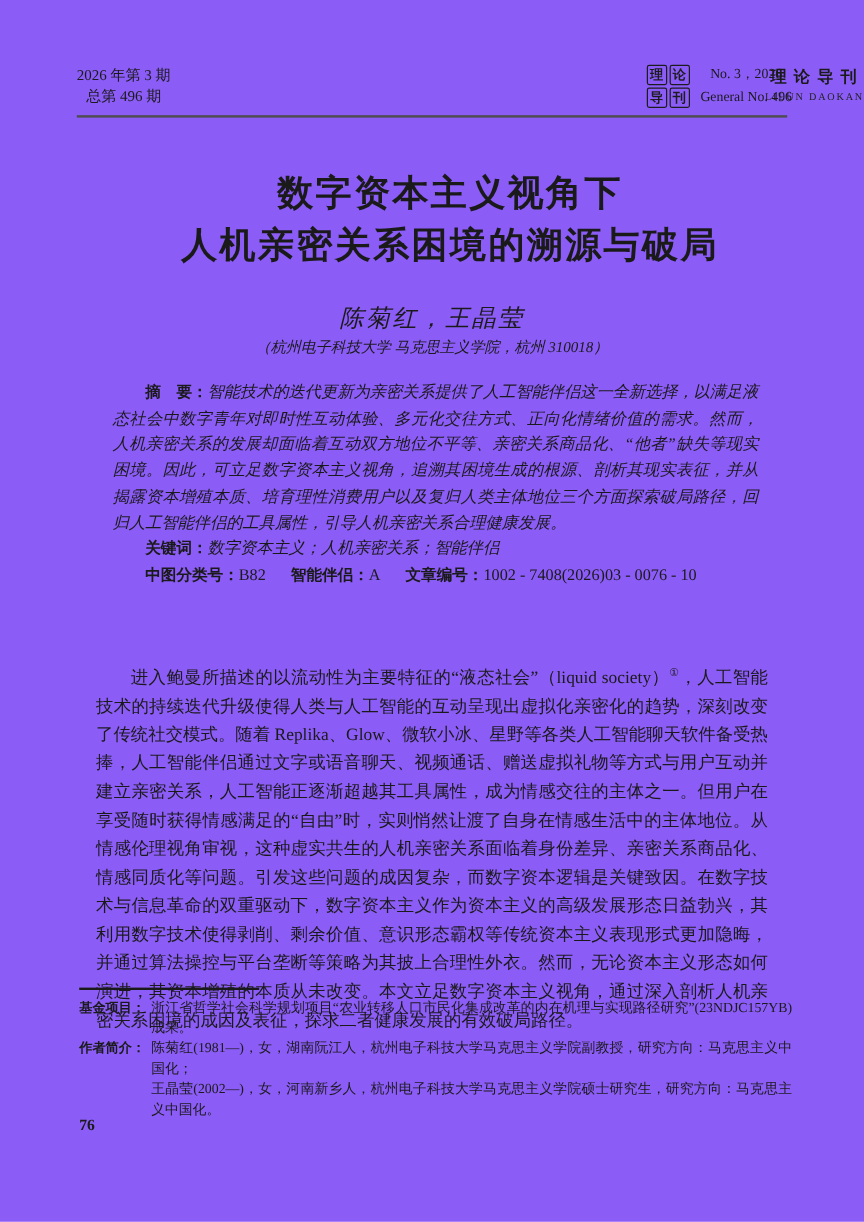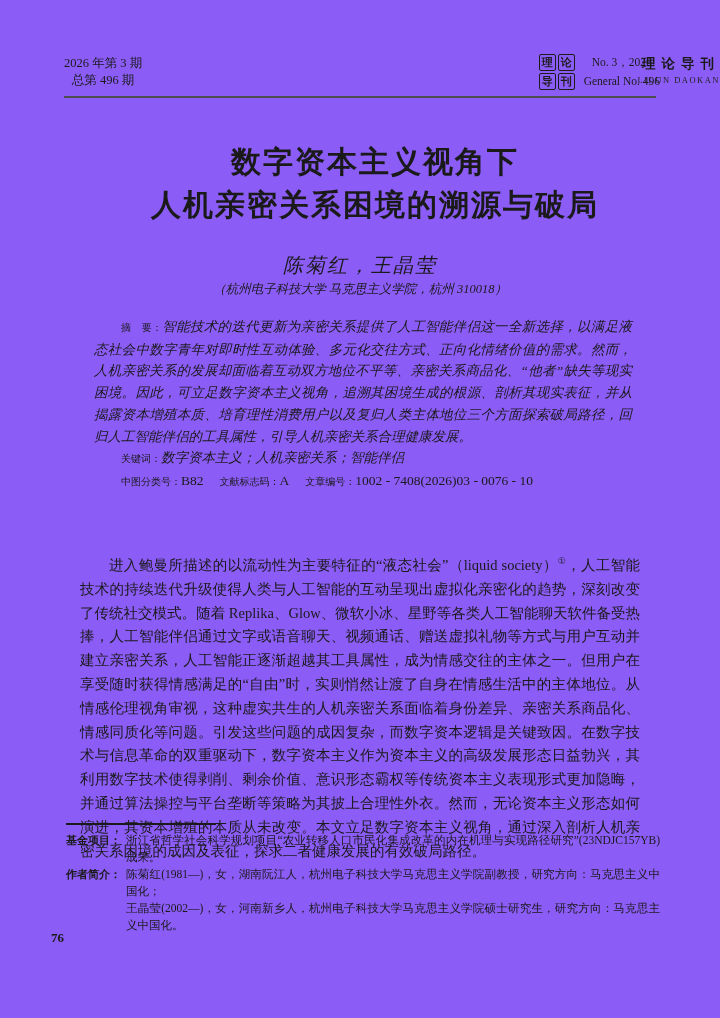--- a/index.html
+++ b/index.html
@@ -58,21 +58,21 @@
     text-align: center; font-size: 12.5px; font-style: italic;
   }
 
   
   .abstract-block {
     position: absolute; top: 316px; left: 94px; width: 538px;
     font-size: 13.5px; line-height: 21.7px; text-align: justify;
   }
   .abstract-block p { margin: 0; text-indent: 2em; }
   .kai { font-style: italic; }
-  .blabel { font-weight: 400; font-style: normal; font-family: "Liberation Sans", sans-serif; font-size: 10px; }
+  .blabel { font-weight: 700; font-style: normal; font-family: "Liberation Sans", sans-serif; font-size: 13px; }
   .meta-gap { margin-left: 1.6em; }
 
   
   .body-text {
     position: absolute; top: 538px; left: 64px; width: 592px;
     font-size: 14.5px; line-height: 23.8px; text-align: justify;
   }
   .body-text p { margin: 16px; text-indent: 2em; }
   .body-text sup { font-size: 9px; line-height: 0; }
 
@@ -87,21 +87,21 @@
   }
   .fn-row { display: flex; }
   .fn-label {
     flex: 0 0 60px; width: 60px; font-weight: 700;
     font-family: "Liberation Sans", sans-serif; font-size: 11px;
     white-space: nowrap;
   }
   .fn-text { flex: 1; text-align: justify; }
 
   .page-number {
-    position: absolute; top: 930px; left: 51px;
+    position: absolute; top: 930px; left: 66px;
     font-size: 13px; font-weight: 600;
   }
 </style>
 </head>
 <body>
 
 <div class="page">
 
   <div class="header-left">
     <div>2026 年第 3 期</div>
@@ -132,21 +132,21 @@
     <div>数字资本主义视角下</div>
     <div>人机亲密关系困境的溯源与破局</div>
   </div>
 
   <div class="authors">陈菊红，王晶莹</div>
   <div class="affiliation">（杭州电子科技大学 马克思主义学院，杭州 310018）</div>
 
   <div class="abstract-block">
     <p><span class="blabel">摘　要：</span><span class="kai">智能技术的迭代更新为亲密关系提供了人工智能伴侣这一全新选择，以满足液态社会中数字青年对即时性互动体验、多元化交往方式、正向化情绪价值的需求。然而，人机亲密关系的发展却面临着互动双方地位不平等、亲密关系商品化、“他者”缺失等现实困境。因此，可立足数字资本主义视角，追溯其困境生成的根源、剖析其现实表征，并从揭露资本增殖本质、培育理性消费用户以及复归人类主体地位三个方面探索破局路径，回归人工智能伴侣的工具属性，引导人机亲密关系合理健康发展。</span></p>
     <p><span class="blabel">关键词：</span><span class="kai">数字资本主义；人机亲密关系；智能伴侣</span></p>
-    <p><span class="blabel">中图分类号：</span><span>B82</span><span class="blabel meta-gap">文献标志码：</span><span>A</span><span class="blabel meta-gap">文章编号：</span><span>1002 - 7408(2026)03 - 0076 - 10</span></p>
+    <p><span class="blabel">中图分类号：</span><span>B82</span><span class="blabel meta-gap">智能伴侣：</span><span>A</span><span class="blabel meta-gap">文章编号：</span><span>1002 - 7408(2026)03 - 0076 - 10</span></p>
   </div>
 
   <div class="body-text">
     <p><span>进入鲍曼所描述的以流动性为主要特征的“液态社会”（liquid society）</span><sup>①</sup><span>，人工智能技术的持续迭代升级使得人类与人工智能的互动呈现出虚拟化亲密化的趋势，深刻改变了传统社交模式。随着 Replika、Glow、微软小冰、星野等各类人工智能聊天软件备受热捧，人工智能伴侣通过文字或语音聊天、视频通话、赠送虚拟礼物等方式与用户互动并建立亲密关系，人工智能正逐渐超越其工具属性，成为情感交往的主体之一。但用户在享受随时获得情感满足的“自由”时，实则悄然让渡了自身在情感生活中的主体地位。从情感伦理视角审视，这种虚实共生的人机亲密关系面临着身份差异、亲密关系商品化、情感同质化等问题。引发这些问题的成因复杂，而数字资本逻辑是关键致因。在数字技术与信息革命的双重驱动下，数字资本主义作为资本主义的高级发展形态日益勃兴，其利用数字技术使得剥削、剩余价值、意识形态霸权等传统资本主义表现形式更加隐晦，并通过算法操控与平台垄断等策略为其披上合理性外衣。然而，无论资本主义形态如何演进，其资本增殖的本质从未改变。本文立足数字资本主义视角，通过深入剖析人机亲密关系困境的成因及表征，探求二者健康发展的有效破局路径。</span></p>
   </div>
 
   <div class="footnote-sep"></div>
 
   <div class="footnotes">
     <div class="fn-row">

